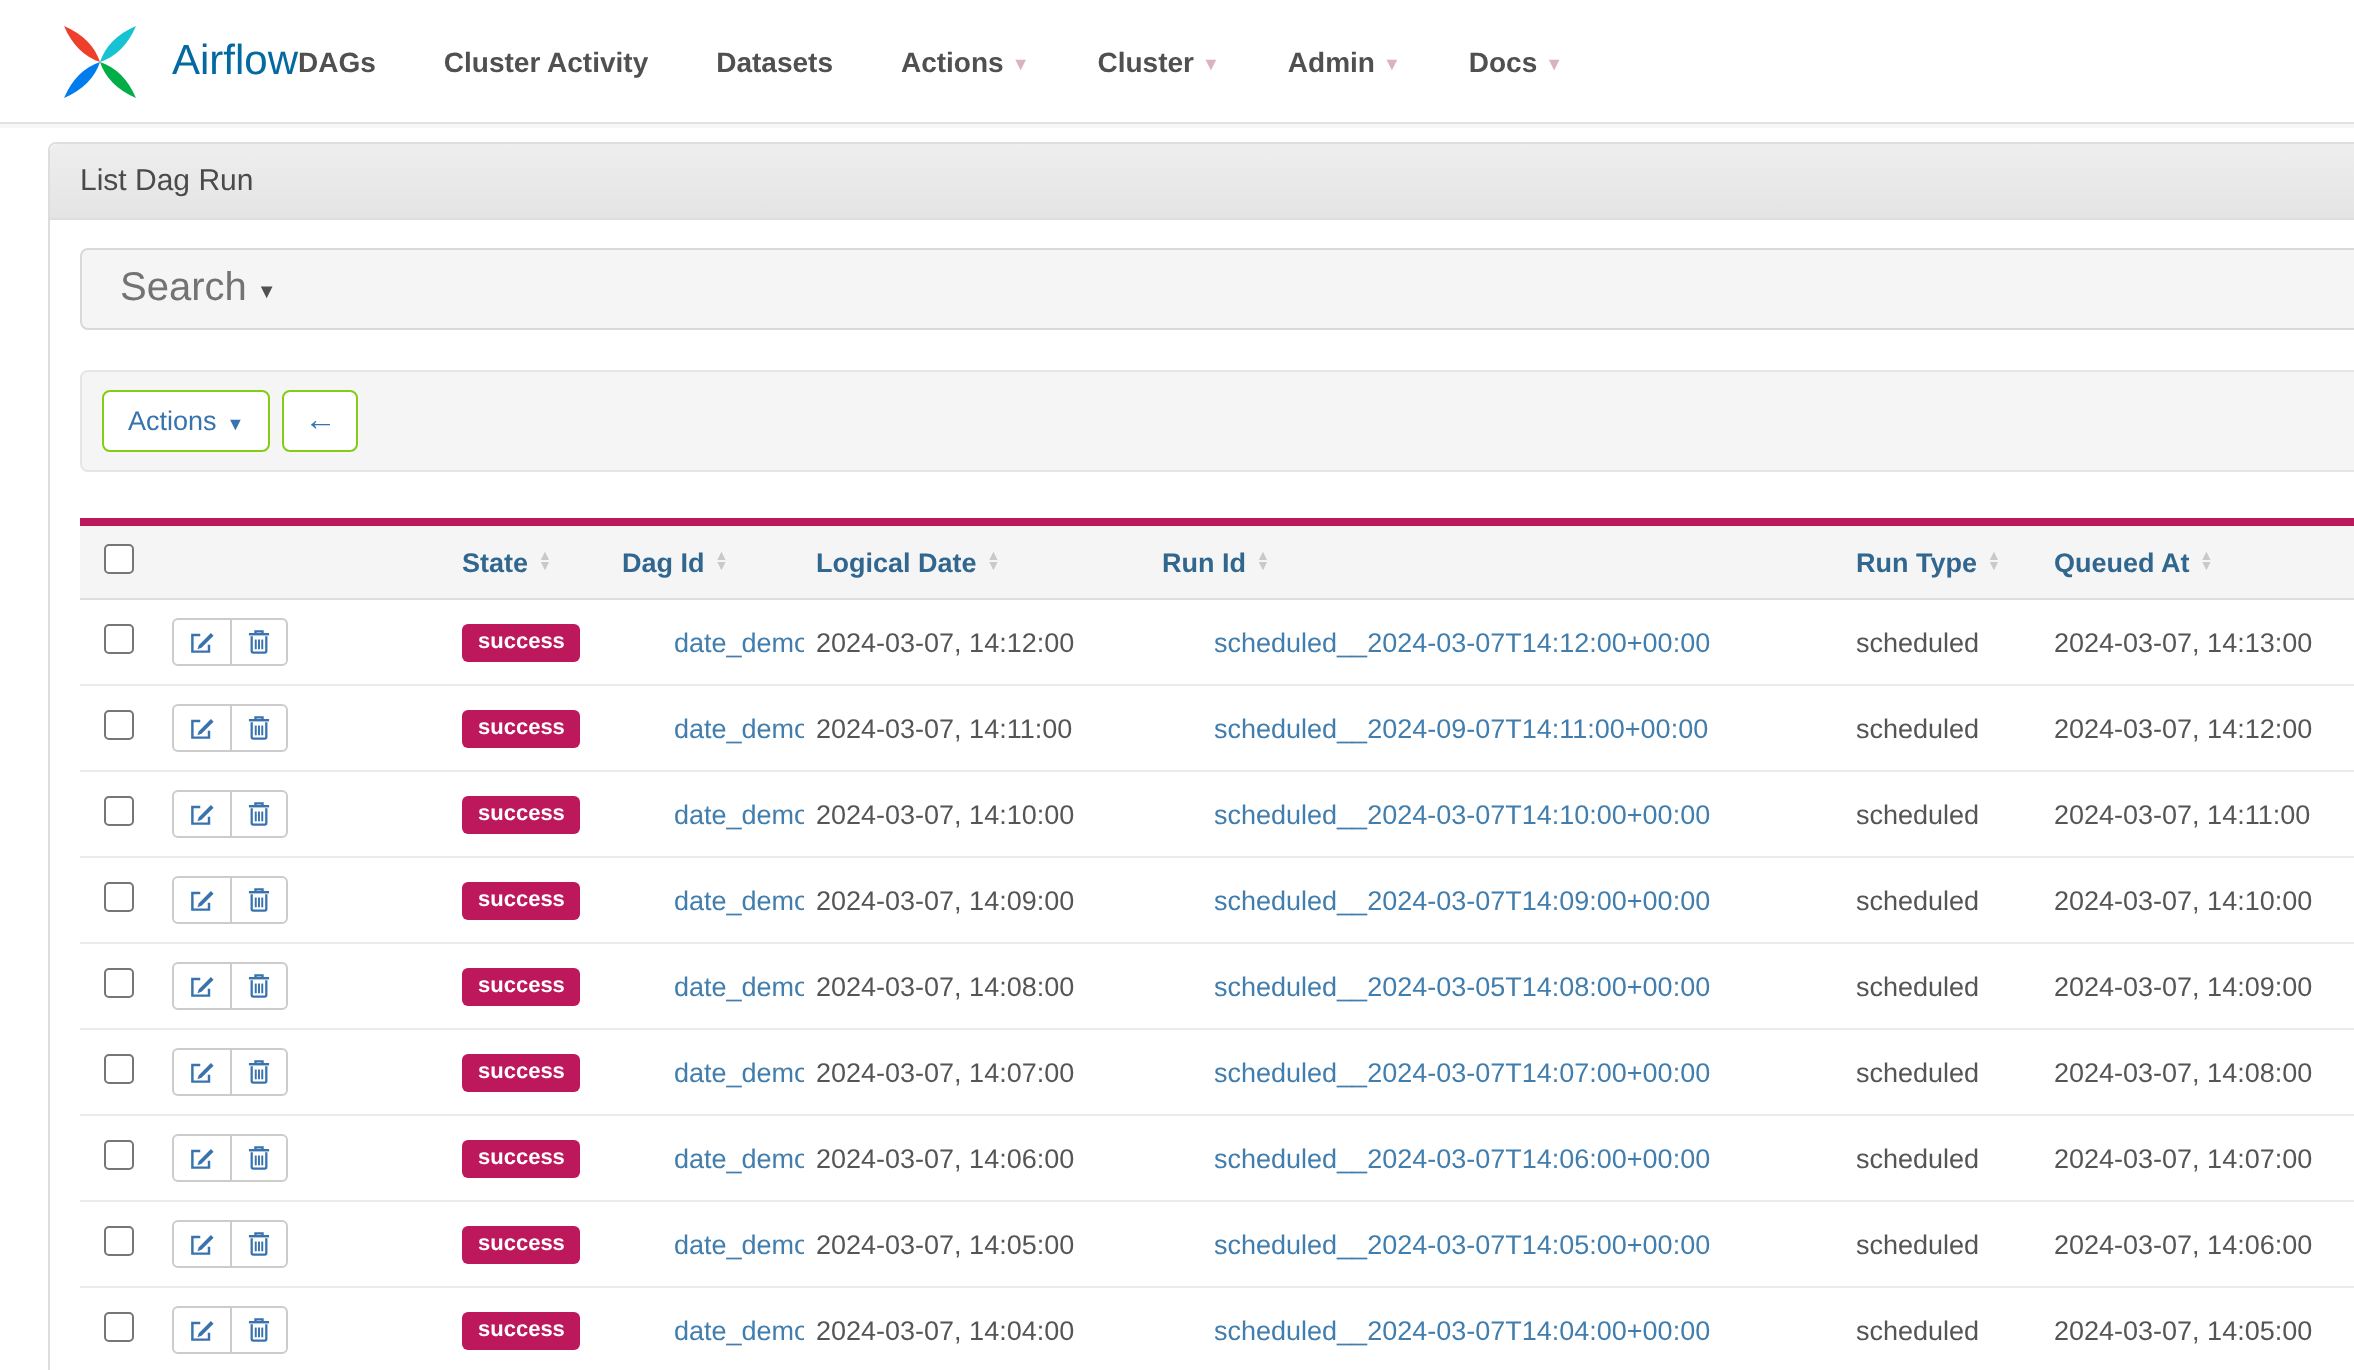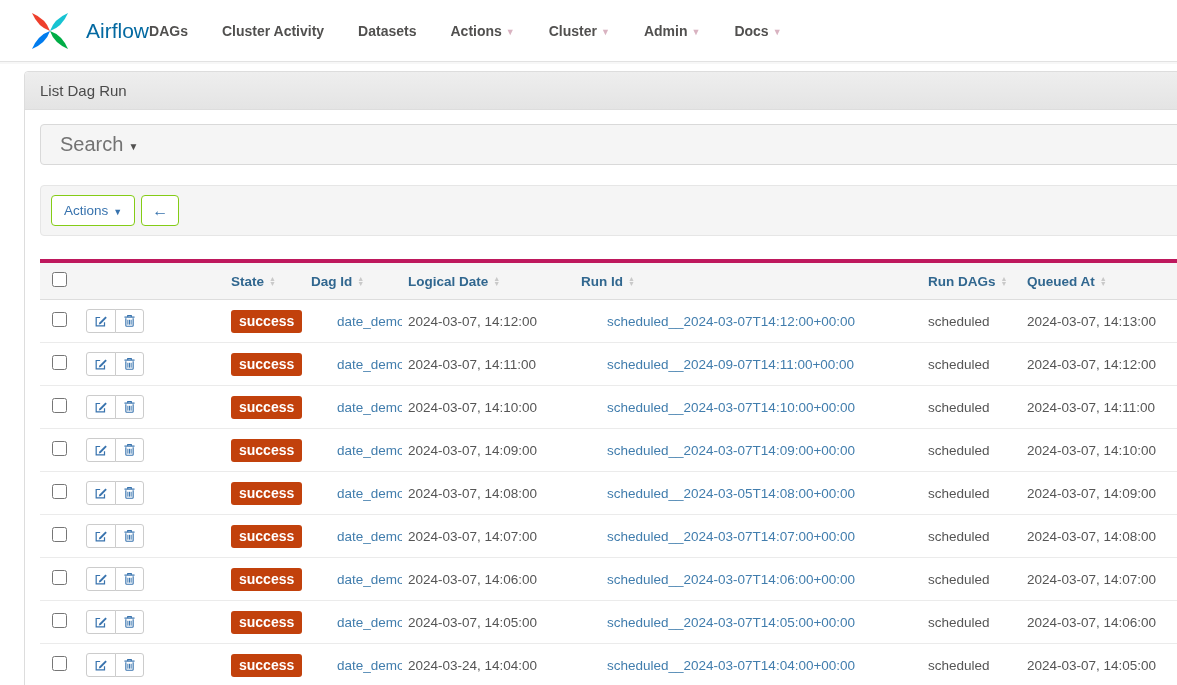--- a/index.html
+++ b/index.html
@@ -51,21 +51,21 @@
     overflow:hidden; height:39px; vertical-align:middle; }
   tbody tr:first-child td { border-top:none; }
   input[type="checkbox"] { width:15px; height:15px; accent-color:#fff; cursor:pointer; margin-left:6px; }
 
   .btn-group { display:inline-flex; }
   .icon-btn { background:#fff; border:1px solid #ccc; padding:3px 7px; cursor:pointer;
     display:inline-flex; align-items:center; height:24px; }
   .icon-btn:first-child { border-radius:3px 0 0 3px; }
   .icon-btn:last-child { border-radius:0 3px 3px 0; margin-left:-1px; }
 
-  .badge-success { background:#c2410c; color:#fff; font-size:14px; font-weight:bold;
+  .badge-success { background:#be185d; color:#fff; font-size:11px; font-weight:bold;
     padding:3px 8px 4px; border-radius:3px; display:inline-block; }
   a.cell-link { color:#417dad; text-decoration:none; cursor:pointer;margin-left:26px; }
 </style>
 </head>
 <body>
 
 <div class="navbar">
   <div class="brand">
     <svg viewBox="0 0 40 40">
       <path d="M20 20 Q8 16 2 2 Q16 8 20 20 Z" fill="#ee3f2c"></path>
@@ -143,21 +143,21 @@
                   </span>
                 </span></th>
             <th><span class="th-inner">
                   <span>Run Id</span>
                   <span class="sort">
                     <span>▲</span>
                     <span>▼</span>
                   </span>
                 </span></th>
             <th><span class="th-inner">
-                  <span>Run DAGs</span>
+                  <span>Run Type</span>
                   <span class="sort">
                     <span>▲</span>
                     <span>▼</span>
                   </span>
                 </span></th>
             <th><span class="th-inner">
                   <span>Queued At</span>
                   <span class="sort">
                     <span>▲</span>
                     <span>▼</span>
@@ -416,21 +416,21 @@
                     <path d="M5.8 3 V1.4 H10.2 V3" fill="none" stroke="#3873ae" stroke-width="1.4"></path>
                     <line x1="6" y1="6.5" x2="6" y2="12.5" stroke="#3873ae" stroke-width="1.2"></line>
                     <line x1="8" y1="6.5" x2="8" y2="12.5" stroke="#3873ae" stroke-width="1.2"></line>
                     <line x1="10" y1="6.5" x2="10" y2="12.5" stroke="#3873ae" stroke-width="1.2"></line>
                   </svg>
                 </button>
               </span>
             </td>
             <td><span class="badge-success">success</span></td>
             <td><a class="cell-link">date_demo</a></td>
-            <td>2024-03-24, 14:04:00</td>
+            <td>2024-03-07, 14:04:00</td>
             <td><a class="cell-link">scheduled__2024-03-07T14:04:00+00:00</a></td>
             <td>scheduled</td>
             <td>2024-03-07, 14:05:00</td>
           </tr>
             <tr>
             <td></td>
             <td>
               
             </td>
             <td></td>

